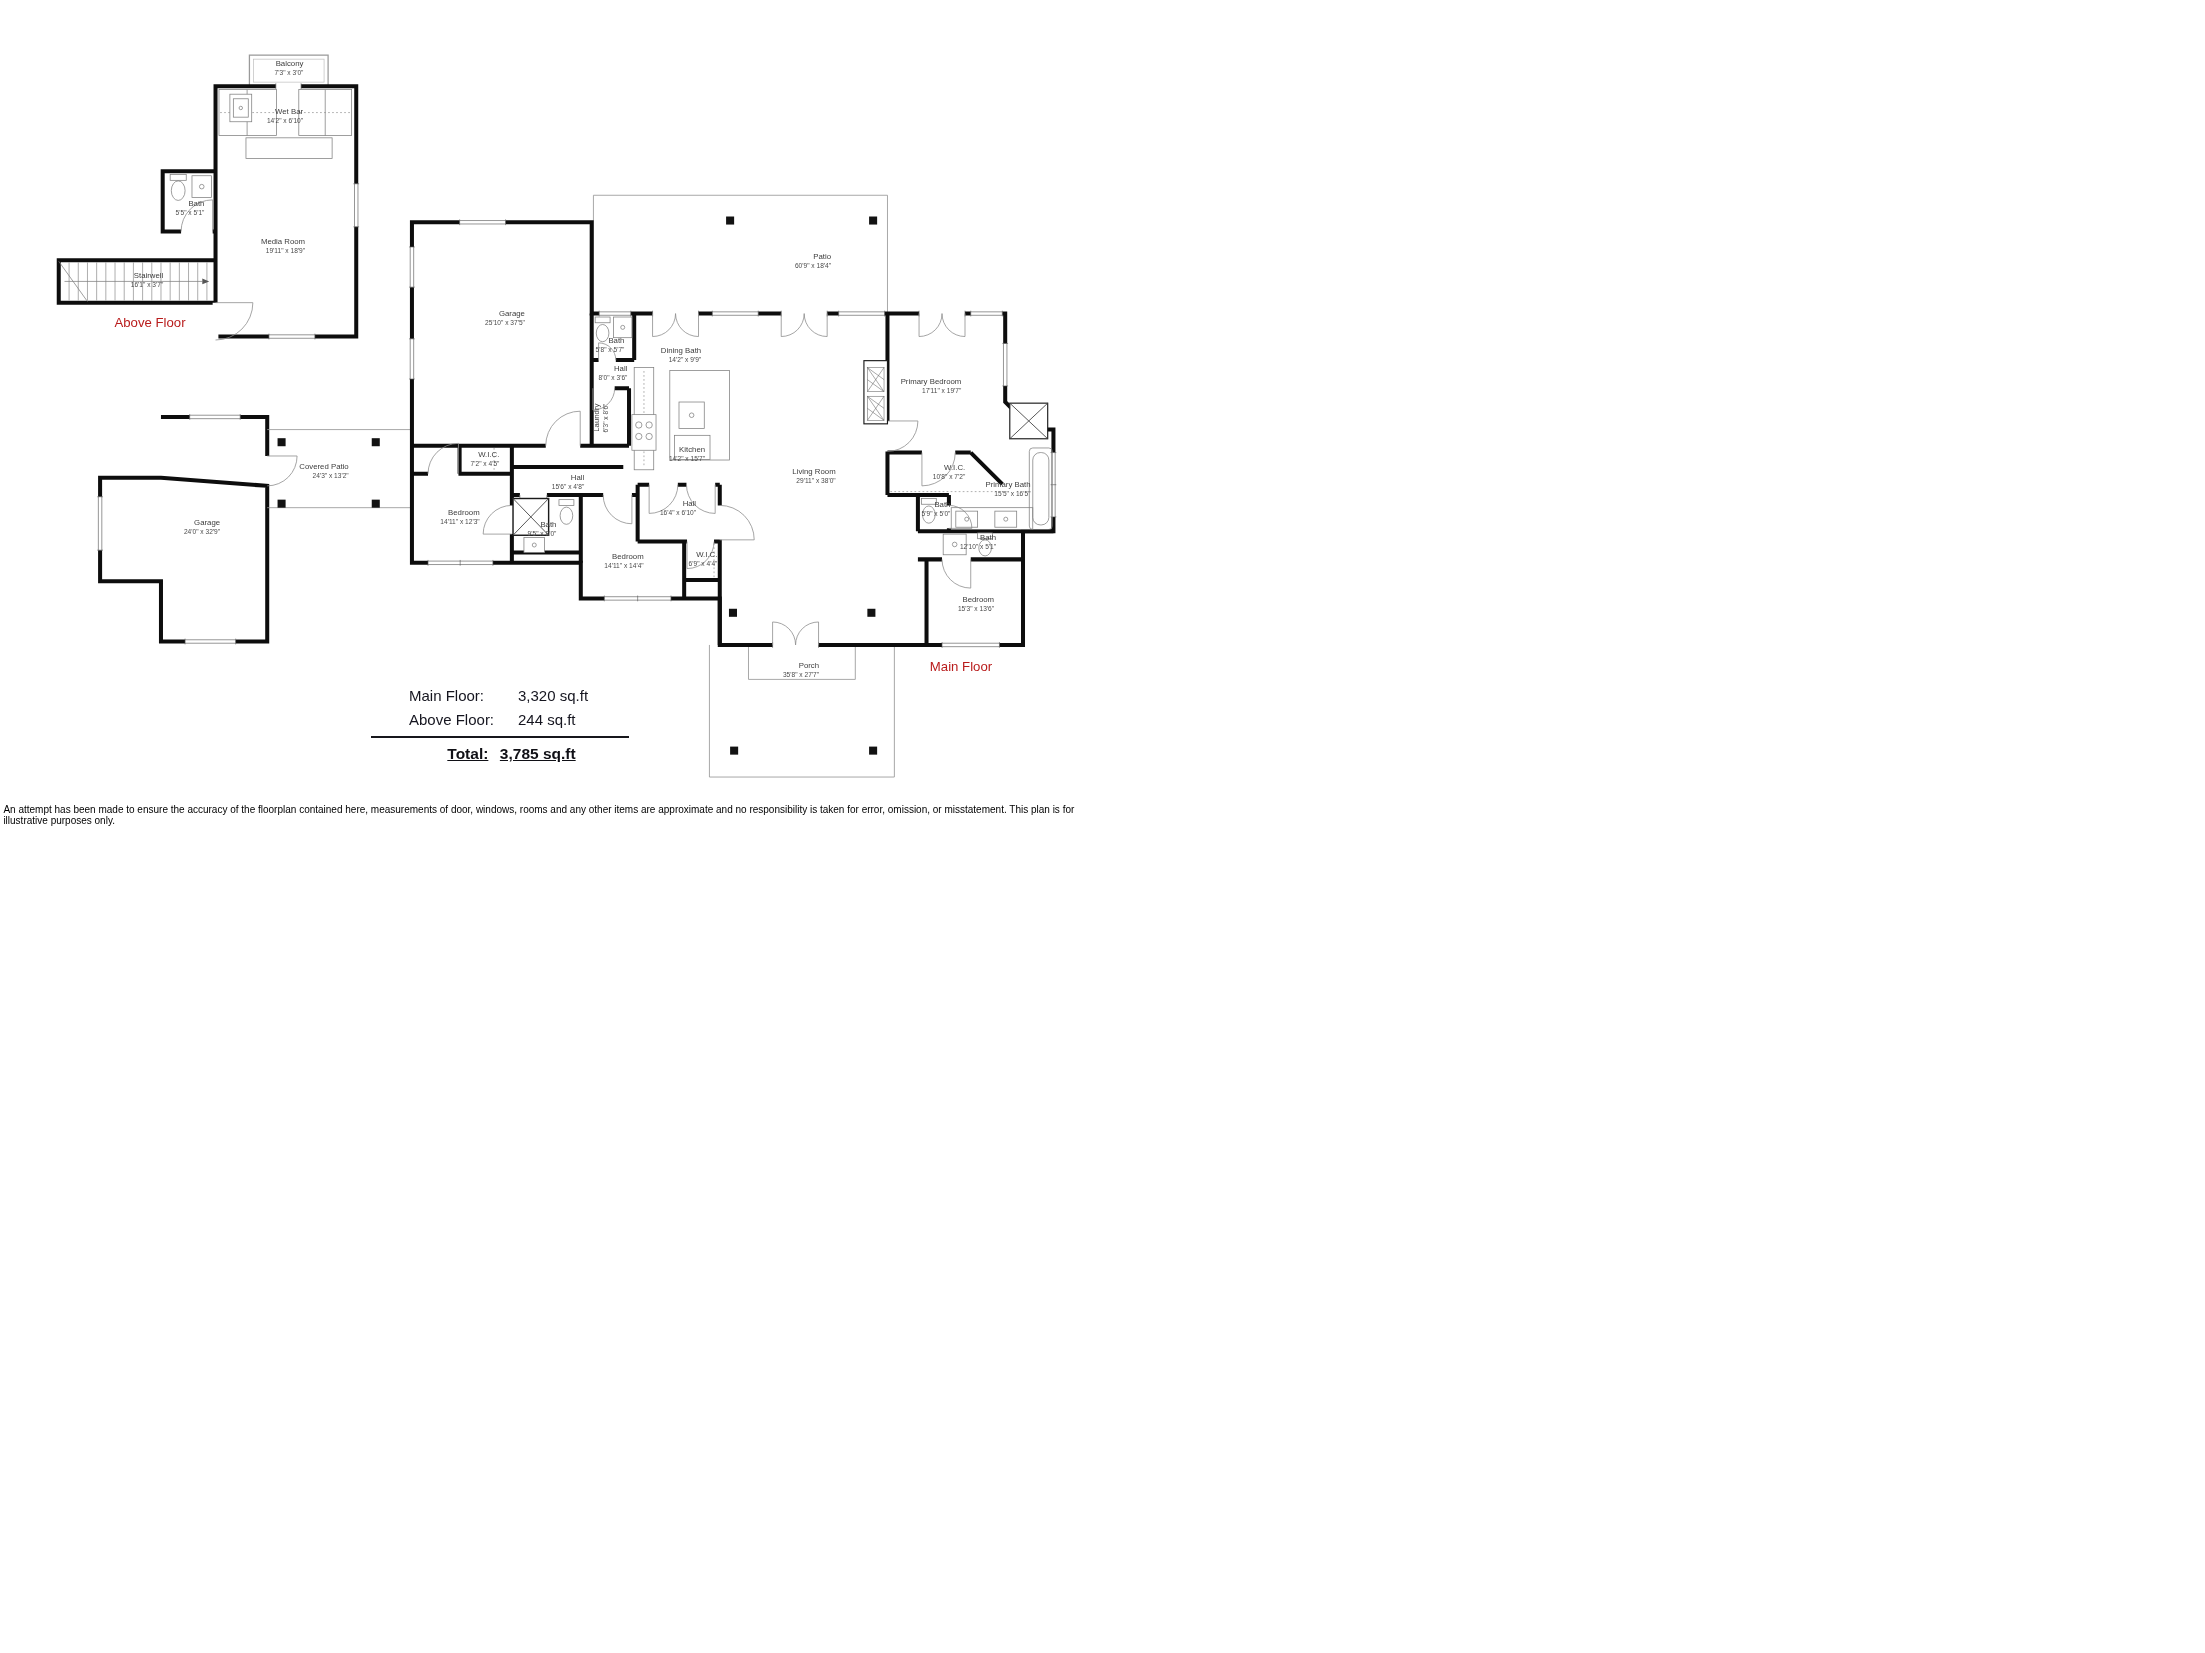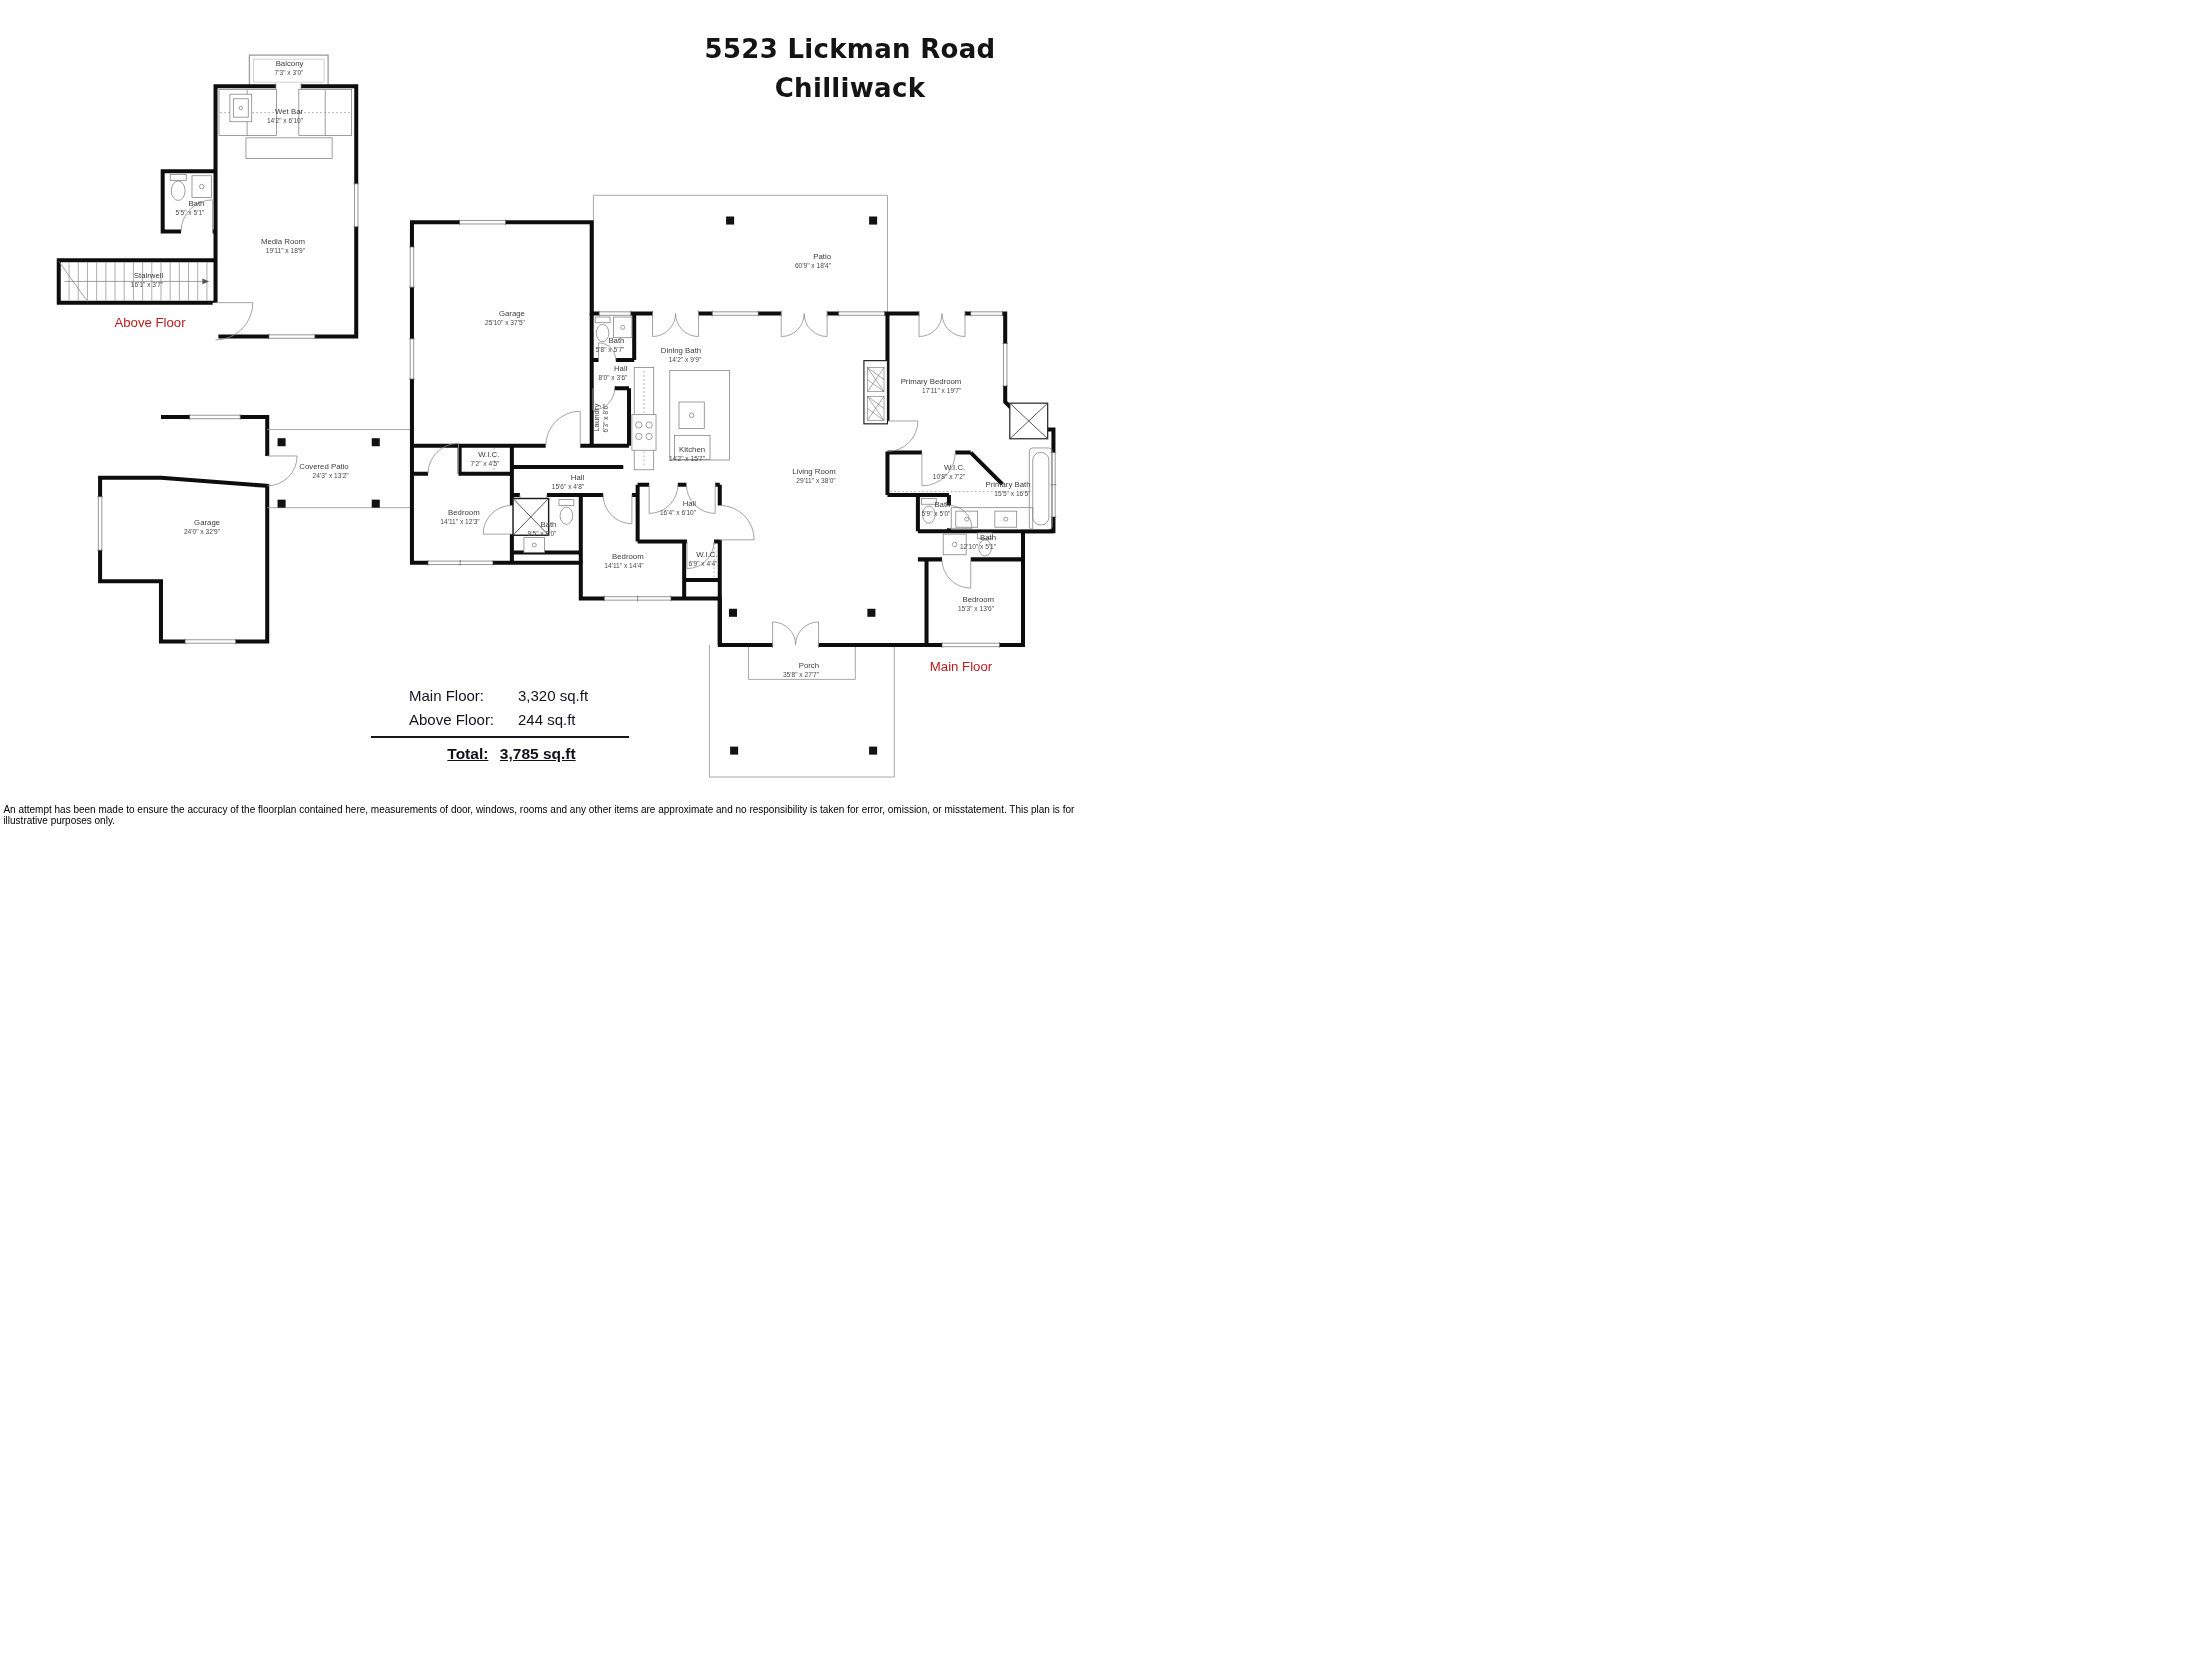--- a/index.html
+++ b/index.html
@@ -259,24 +259,20 @@
     </g>
     <g>
       <rect class="fixl" x="1792" y="780" width="40" height="142" rx="6"></rect>
       <rect class="fixl" x="1798" y="788" width="28" height="126" rx="13"></rect>
     </g>
 
     <path class="dash" d="M860,780 V820 M1550,856 H1740 M1243,946 V1006"></path>
   </g>
 </svg>
 
-  <div class="title">
-    <div>5523 Lickman Road</div>
-    <div>Chilliwack</div>
-  </div>
 
   <div class="floorlab" style="left:150px;top:322px">Above Floor</div>
   <div class="floorlab" style="left:961px;top:666px">Main Floor</div>
 
   <div class="rl" style="left:289px;top:68px">
     <div class="rn">Balcony</div>
     <div class="rd">7'3" x 3'0"</div>
   </div>
   <div class="rl" style="left:285px;top:116px">
     <div class="rn">Wet Bar</div>

